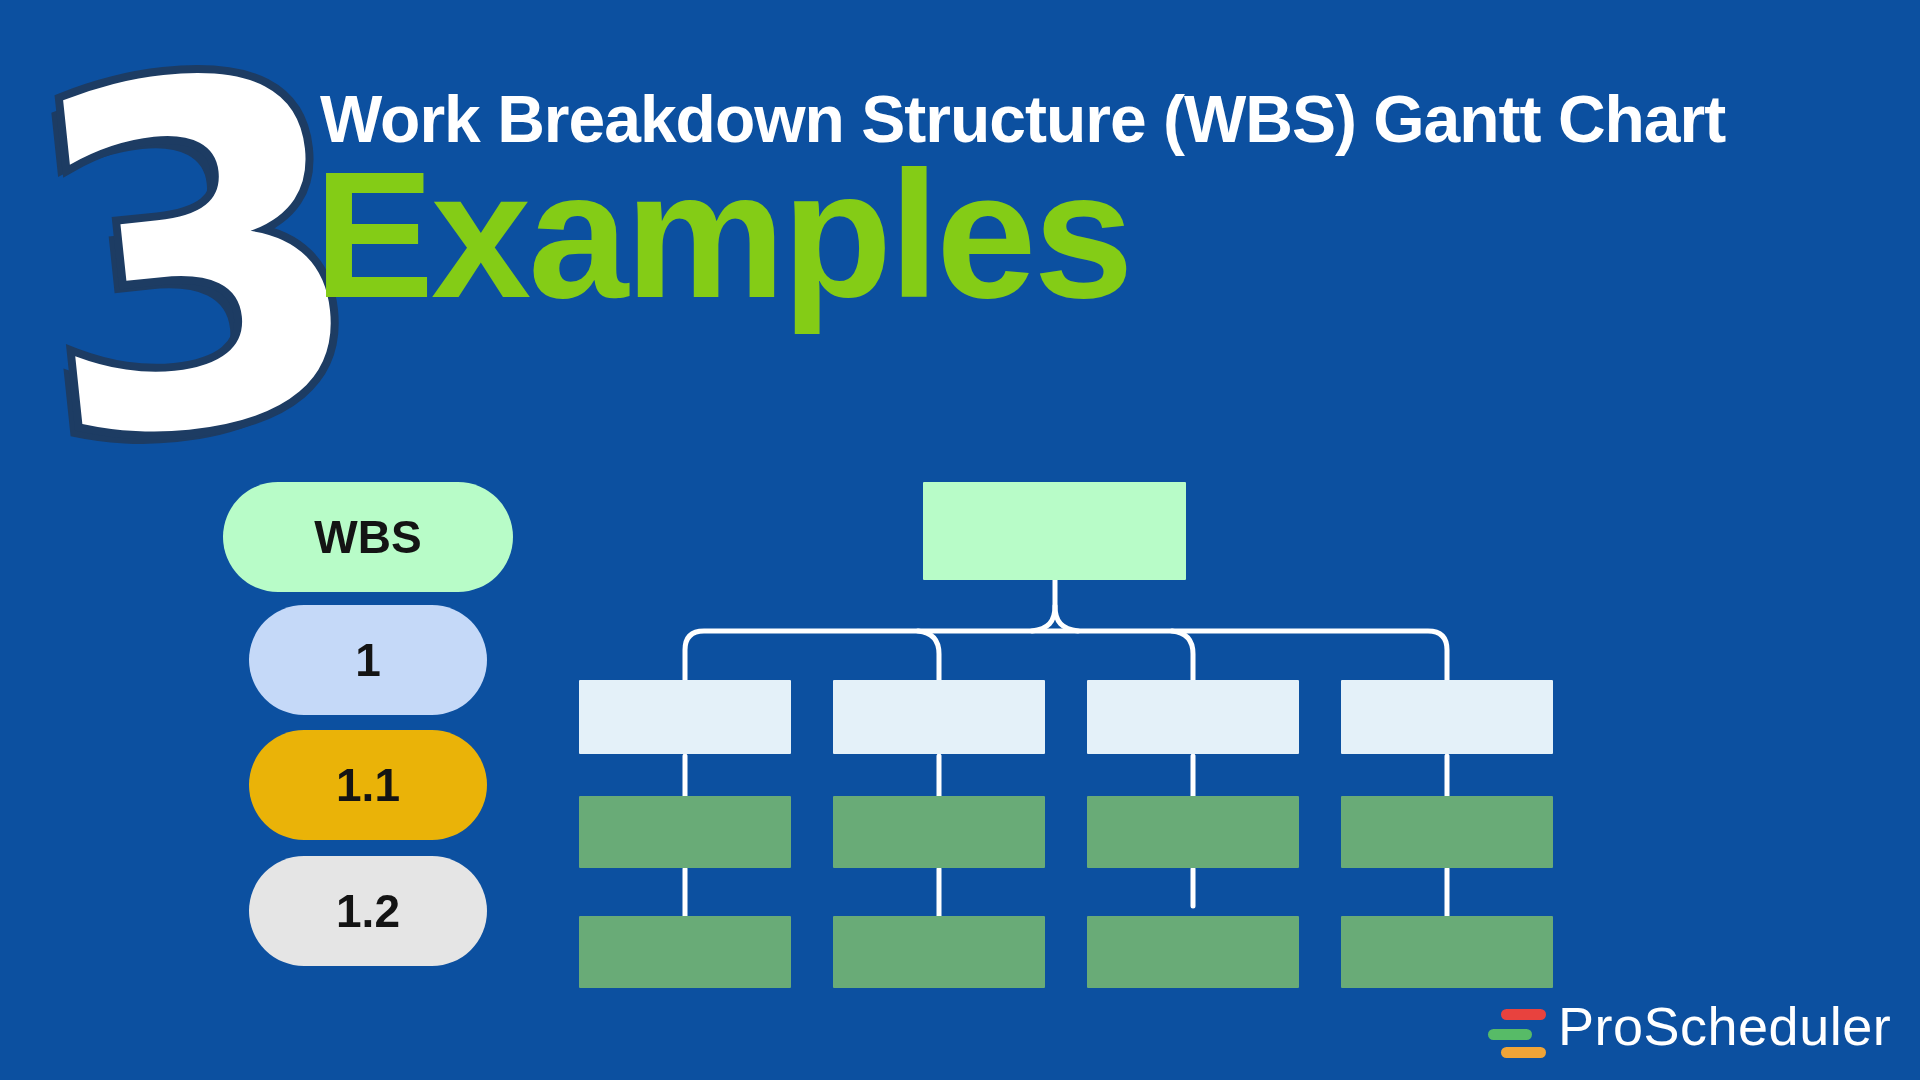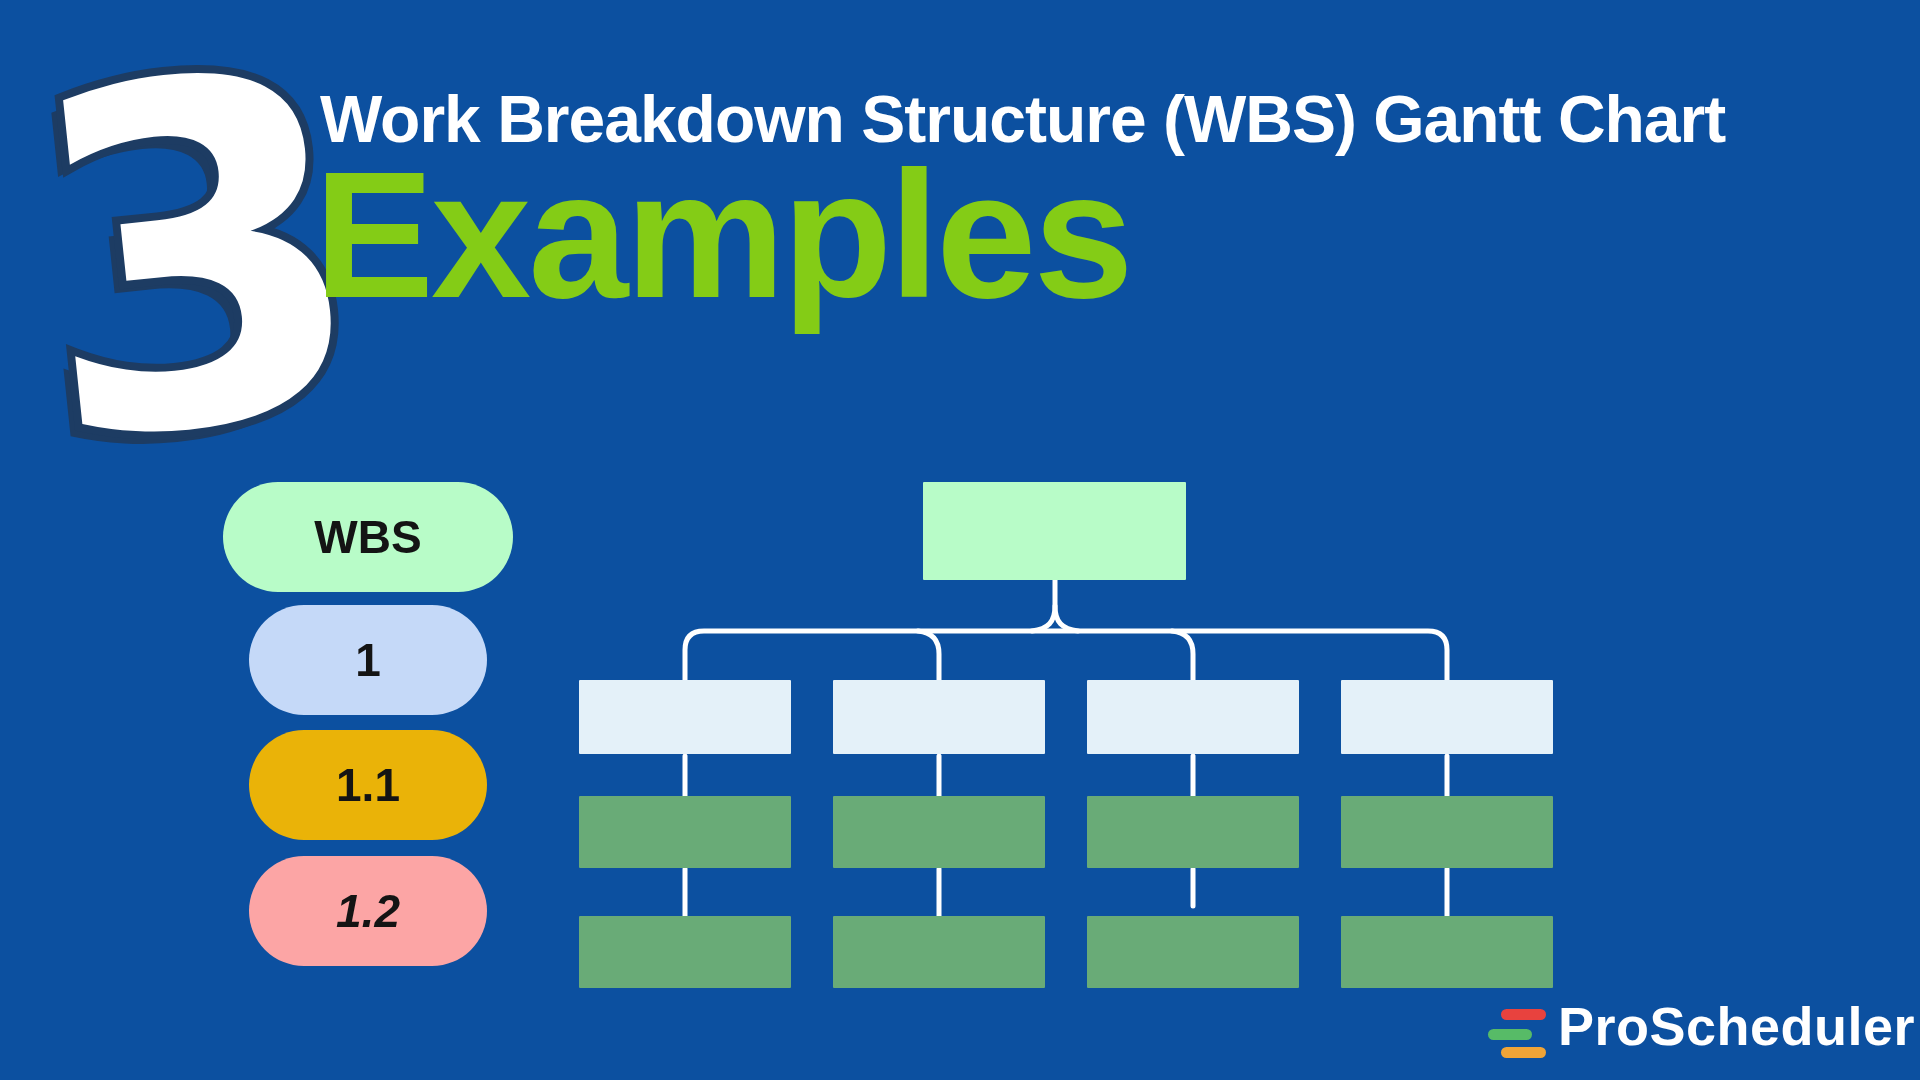--- a/index.html
+++ b/index.html
@@ -65,21 +65,21 @@
     display: flex;
     align-items: center;
     justify-content: center;
     color: #141414;
     font-size: 46px;
     font-weight: bold;
   }
   .pill-wbs  { left: 223px; top: 482px; width: 290px; background: #b8fcc8; }
   .pill-1    { left: 249px; top: 605px; width: 238px; background: #c5d9f8; }
   .pill-1-1  { left: 249px; top: 730px; width: 238px; background: #eab308; }
-  .pill-1-2  { left: 249px; top: 856px; width: 238px; background: #fca5a5; font-style: italic; }
+  .pill-1-2  { left: 249px; top: 856px; width: 238px; background: #e5e5e5; }
 
   
   .node {
     position: absolute;
     border-radius: 1px;
   }
   .node-root { left: 923px; top: 482px; width: 263px; height: 98px; background: #b8fcc8; }
   .node-l1   { top: 680px; width: 212px; height: 74px; background: #e4f1f9; }
   .node-g1   { top: 796px; width: 212px; height: 72px; background: #69ab77; }
   .node-g2   { top: 916px; width: 212px; height: 72px; background: #69ab77; }
@@ -105,21 +105,21 @@
   }
   .logo-bar-red    { left: 1501px; top: 1009px; width: 45px; background: #e8423e; }
   .logo-bar-green  { left: 1488px; top: 1029px; width: 44px; background: #57bb67; }
   .logo-bar-orange { left: 1501px; top: 1047px; width: 45px; background: #f0a437; }
   .logo-text {
     position: absolute;
     left: 1558px;
     top: 999px;
     color: #ffffff;
     font-size: 54px;
-    font-weight: bold;
+    font-weight: normal;
     letter-spacing: 0.5px;
     white-space: nowrap;
     line-height: 1;
   }
 </style>
 </head>
 <body>
 
 <div class="canvas">
 

